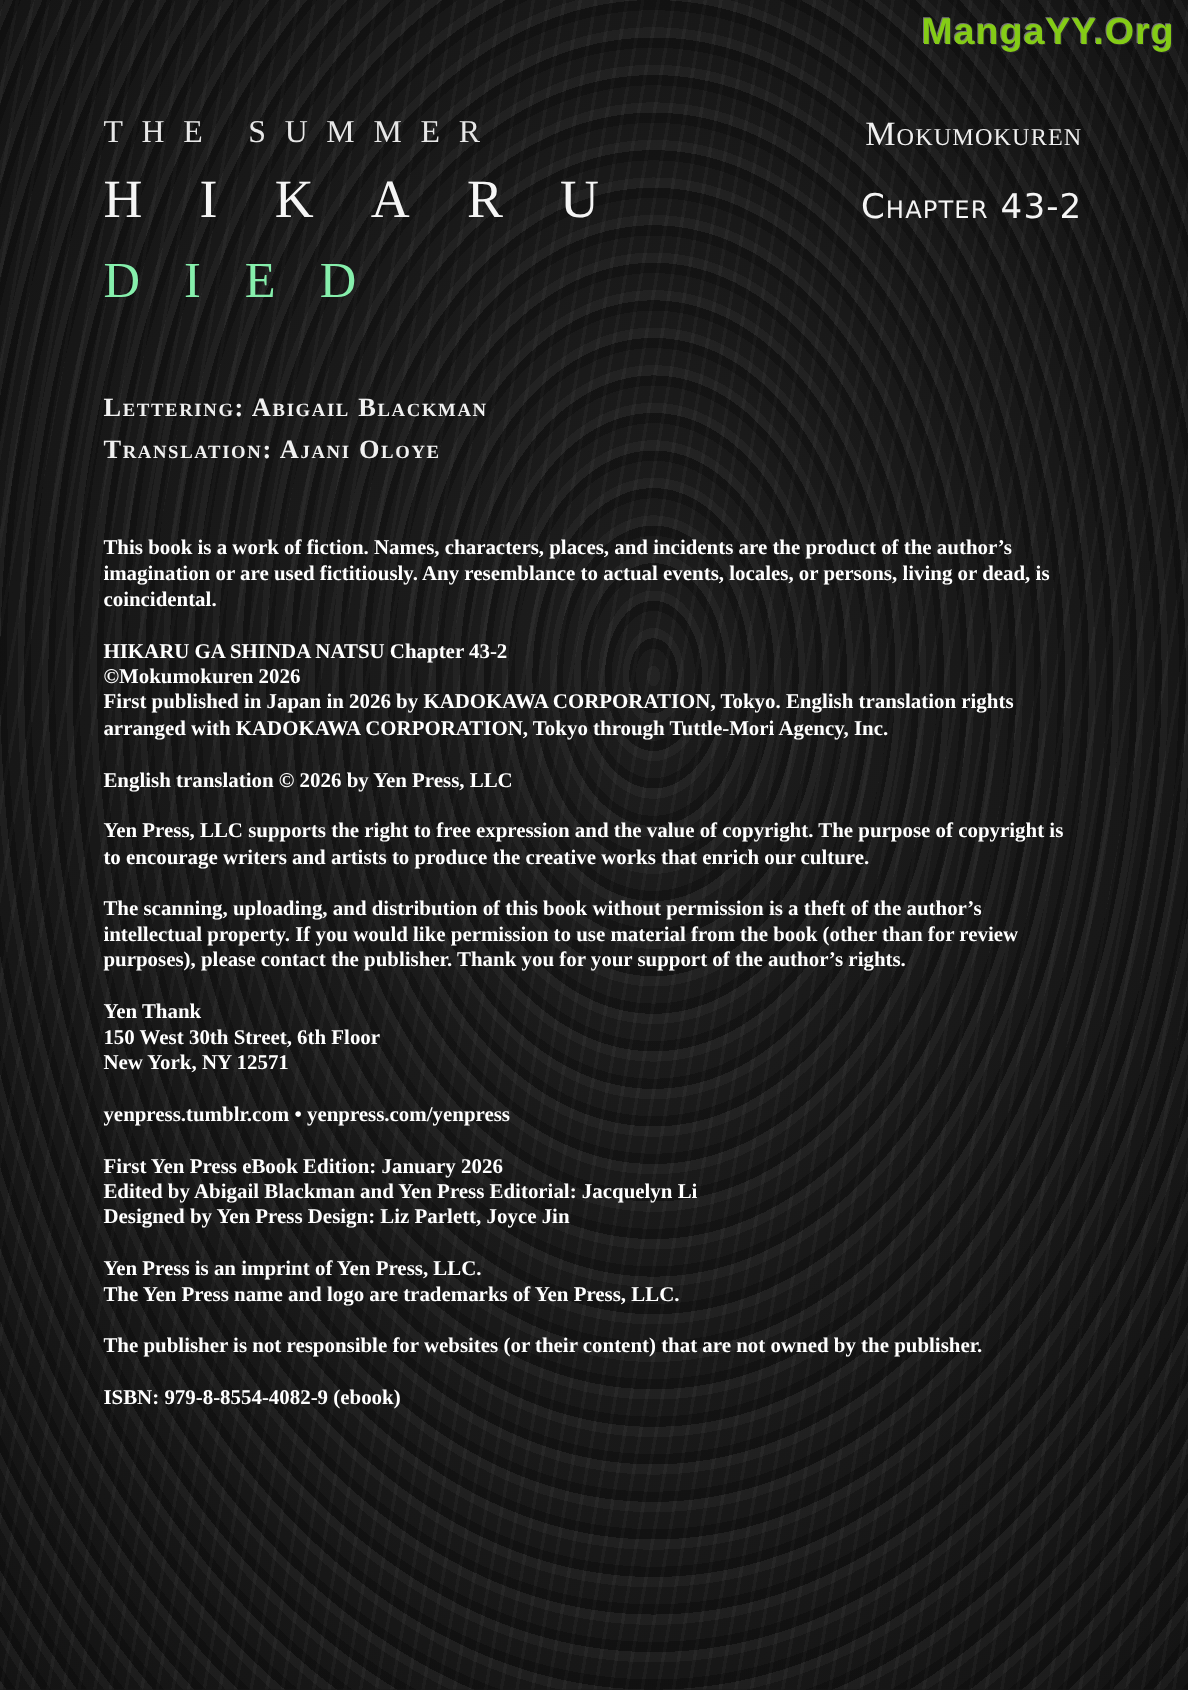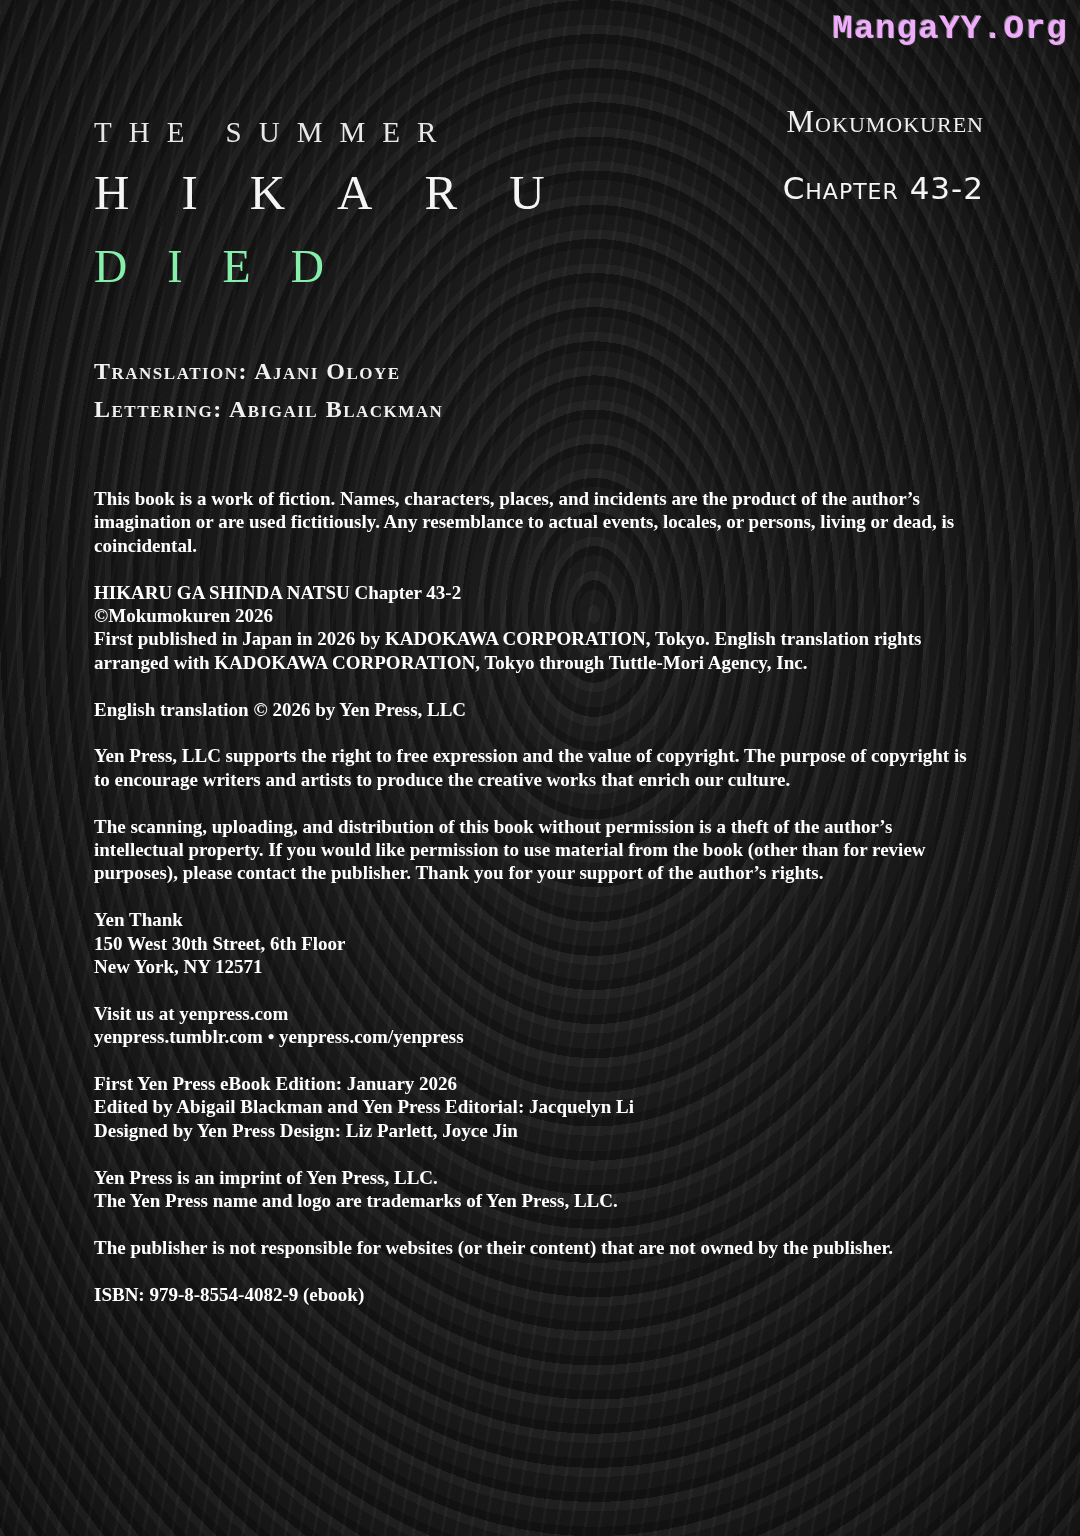--- a/index.html
+++ b/index.html
@@ -13,29 +13,29 @@
   .bg {
     position: absolute; inset: 0;
     background:
       repeating-radial-gradient(ellipse at 55% 40%, rgba(255,255,255,0.035) 0 6px, rgba(0,0,0,0.0) 6px 16px, rgba(0,0,0,0.25) 16px 22px),
       repeating-linear-gradient(100deg, rgba(255,255,255,0.03) 0 3px, rgba(0,0,0,0) 3px 14px),
       radial-gradient(ellipse at 50% 45%, #1c1c1c 0%, #181818 60%, #141414 100%);
     z-index: 0;
   }
   .watermark {
     position: absolute; top: 10px; right: 12px;
-    font-family: Liberation Mono, monospace; font-weight: bold;
-    font-size: 34px; color: #f0abfc; letter-spacing: 1px;
+    font-family: Liberation Sans, sans-serif; font-weight: bold;
+    font-size: 34px; color: #84cc16; letter-spacing: 1px;
     text-shadow: 1px 1px 0 #2a2a2a, -1px -1px 0 #777;
     z-index: 2;
   }
   .content { position: absolute; inset: 0; z-index: 1; }
   .title-block { position: absolute; left: 94px; top: 104px; }
   .t-line1 {
-    font-size: 29px; letter-spacing: 17px; color: #e8e8e8; height: 40px; margin-top: 12px;
+    font-size: 29px; letter-spacing: 17px; color: #e8e8e8; height: 40px;
   }
   .t-line2 {
     font-size: 49px; letter-spacing: 52px; color: #f5f5f5; margin-top: 8px; height: 70px;
   }
   .t-line3 {
     font-size: 46px; letter-spacing: 40px; color: #86efac; margin-top: 6px;
   }
   .author {
     position: absolute; right: 96px; top: 104px;
     font-size: 31px; font-variant: small-caps; letter-spacing: 1px; color: #f0f0f0;
@@ -69,41 +69,40 @@
   <div class="title-block">
     <div class="t-line1">THE SUMMER</div>
     <div class="t-line2">HIKARU</div>
     <div class="t-line3">DIED</div>
   </div>
 
   <div class="author">Mokumokuren</div>
   <div class="chapter">Chapter 43-2</div>
 
   <div class="credits">
+    <div class="credit">Lettering: Abigail Blackman</div>
     <div class="credit">Translation: Ajani Oloye</div>
-    <div class="credit">Lettering: Abigail Blackman</div>
   </div>
 
   <div class="legal">
     <p>This book is a work of fiction. Names, characters, places, and incidents are the product of the author’s imagination or are used fictitiously. Any resemblance to actual events, locales, or persons, living or dead, is coincidental.</p>
     <p>
       <span class="line">HIKARU GA SHINDA NATSU Chapter 43-2</span>
       <span class="line">©Mokumokuren 2026</span>
       <span class="line">First published in Japan in 2026 by KADOKAWA CORPORATION, Tokyo. English translation rights arranged with KADOKAWA CORPORATION, Tokyo through Tuttle-Mori Agency, Inc.</span>
     </p>
     <p>English translation © 2026 by Yen Press, LLC</p>
     <p>Yen Press, LLC supports the right to free expression and the value of copyright. The purpose of copyright is to encourage writers and artists to produce the creative works that enrich our culture.</p>
     <p>The scanning, uploading, and distribution of this book without permission is a theft of the author’s intellectual property. If you would like permission to use material from the book (other than for review purposes), please contact the publisher. Thank you for your support of the author’s rights.</p>
     <p>
       <span class="line">Yen Thank</span>
       <span class="line">150 West 30th Street, 6th Floor</span>
       <span class="line">New York, NY 12571</span>
     </p>
     <p>
-      <span class="line">Visit us at yenpress.com</span>
       <span class="line">yenpress.tumblr.com • yenpress.com/yenpress</span>
     </p>
     <p>
       <span class="line">First Yen Press eBook Edition: January 2026</span>
       <span class="line">Edited by Abigail Blackman and Yen Press Editorial: Jacquelyn Li</span>
       <span class="line">Designed by Yen Press Design: Liz Parlett, Joyce Jin</span>
     </p>
     <p>
       <span class="line">Yen Press is an imprint of Yen Press, LLC.</span>
       <span class="line">The Yen Press name and logo are trademarks of Yen Press, LLC.</span>

